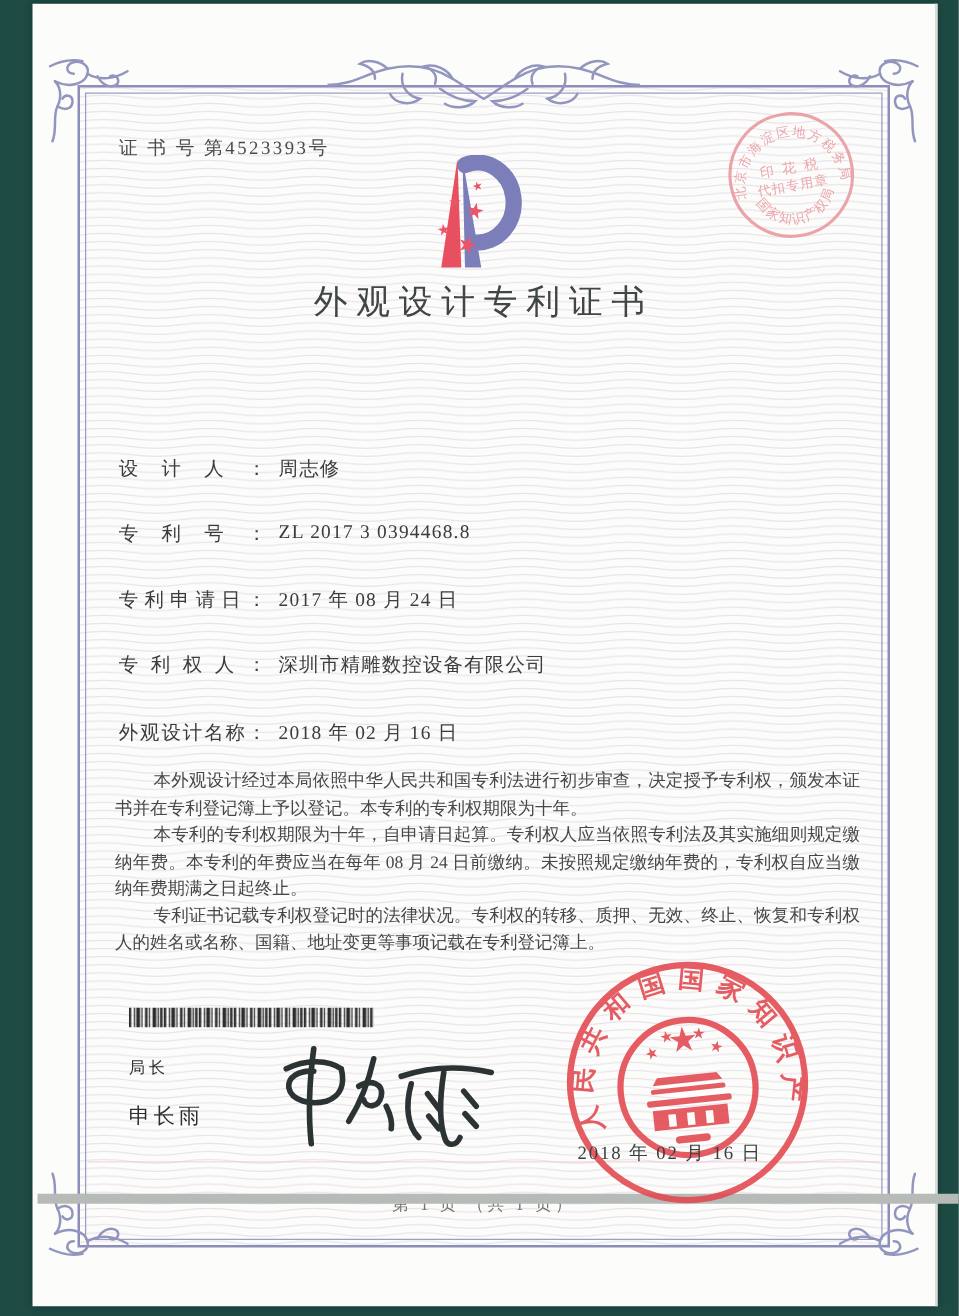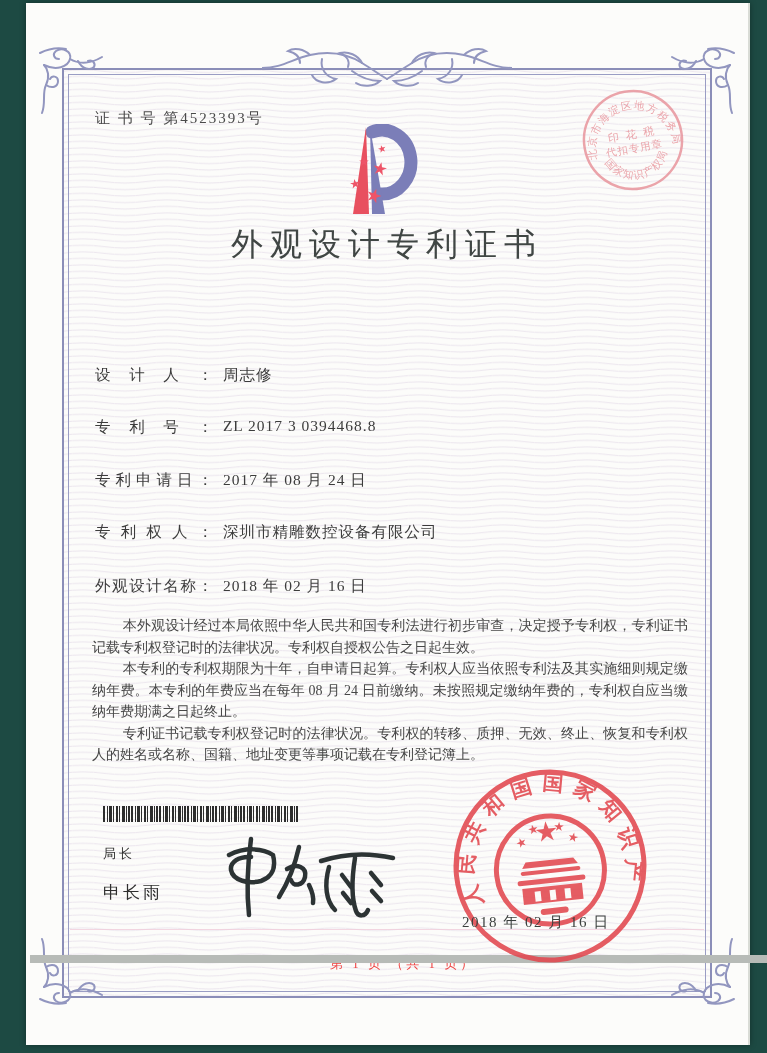--- a/index.html
+++ b/index.html
@@ -25,21 +25,21 @@
     position:absolute;left:4px;top:4px;right:4px;bottom:4px;
     border:1px solid #9a9dc4;
   }
   .corner-fl,.top-ornament{position:absolute;pointer-events:none;}
   .cert-no{
     position:absolute;left:69px;top:106px;
     font-size:15px;letter-spacing:2px;color:#4a4a4a;
   }
   .title{
     position:absolute;left:36px;top:220px;width:650px;margin:0;
-    text-align:center;font-size:32px;font-weight:500;
+    text-align:center;font-size:27px;font-weight:500;
     letter-spacing:7px;color:#40464 4;color:#404644;
   }
   .field{
     position:absolute;left:69px;width:600px;height:24px;
     font-size:15.5px;color:#3c3c3c;white-space:nowrap;
   }
   .flabel{
     display:inline-block;width:118px;
     text-align:justify;text-align-last:justify;
     vertical-align:top;
@@ -64,21 +64,21 @@
   }
   .signature{position:absolute;left:189px;top:822px;}
   .big-seal{position:absolute;left:424px;top:763px;opacity:.88;transform:rotate(-6deg);z-index:5;}
   .seal-date{
     position:absolute;left:436px;top:910px;width:220px;z-index:6;
     font-size:15px;letter-spacing:1.5px;color:#3a3f3d;
   }
   .tax-stamp{position:absolute;left:555px;top:85px;opacity:.8;transform:rotate(-10deg);}
   .footer{
     position:absolute;left:36px;top:952px;width:650px;
-    text-align:center;font-size:13px;letter-spacing:3px;color:#ef4444;margin-left:16px;
+    text-align:center;font-size:13px;letter-spacing:3px;color:#737373;
   }
   .pink-line{position:absolute;left:44px;top:926px;width:634px;height:1px;background:#f0c6d6;opacity:.7;}
   svg text{font-family:"Liberation Serif","DejaVu Serif",serif;}
 </style>
 </head>
 <body>
 
 <div id="stage">
 
   <div class="page">
@@ -183,21 +183,21 @@
     <div class="field" style="top:519px">
       <span class="flabel">专利权人：</span>
       <span class="fvalue">深圳市精雕数控设备有限公司</span>
     </div>
     <div class="field" style="top:573px">
       <span class="flabel">外观设计名称：</span>
       <span class="fvalue">2018 年 02 月 16 日</span>
     </div>
 
     <div class="body-text">
-      <p>本外观设计经过本局依照中华人民共和国专利法进行初步审查，决定授予专利权，专利证书记载专利权登记时的法律状况。专利权自授权公告之日起生效。</p>
+      <p>本外观设计经过本局依照中华人民共和国专利法进行初步审查，决定授予专利权，颁发本证书并在专利登记簿上予以登记。本专利的专利权期限为十年。</p>
       <p>本专利的专利权期限为十年，自申请日起算。专利权人应当依照专利法及其实施细则规定缴纳年费。本专利的年费应当在每年 08 月 24 日前缴纳。未按照规定缴纳年费的，专利权自应当缴纳年费期满之日起终止。</p>
       <p>专利证书记载专利权登记时的法律状况。专利权的转移、质押、无效、终止、恢复和专利权人的姓名或名称、国籍、地址变更等事项记载在专利登记簿上。</p>
     </div>
 
     <svg class="barcode" width="196" height="16">
       <defs>
         <pattern id="bc" width="28" height="16" patternUnits="userSpaceOnUse">
           <g fill="#2d2d2d">
             <rect x="0" width="2" height="16"></rect>
               <rect x="4" width="1" height="16"></rect>

